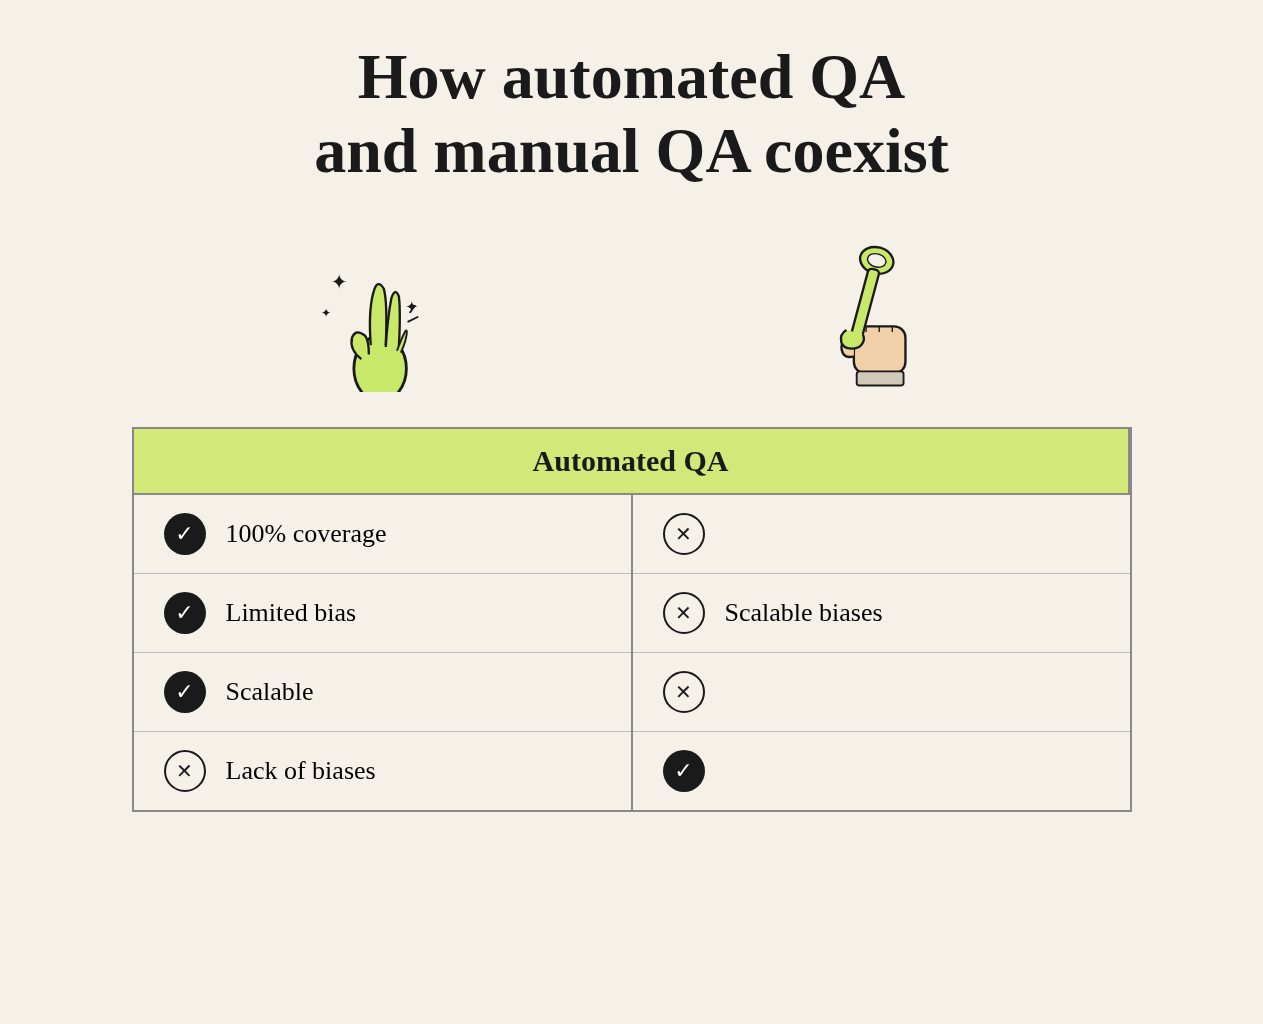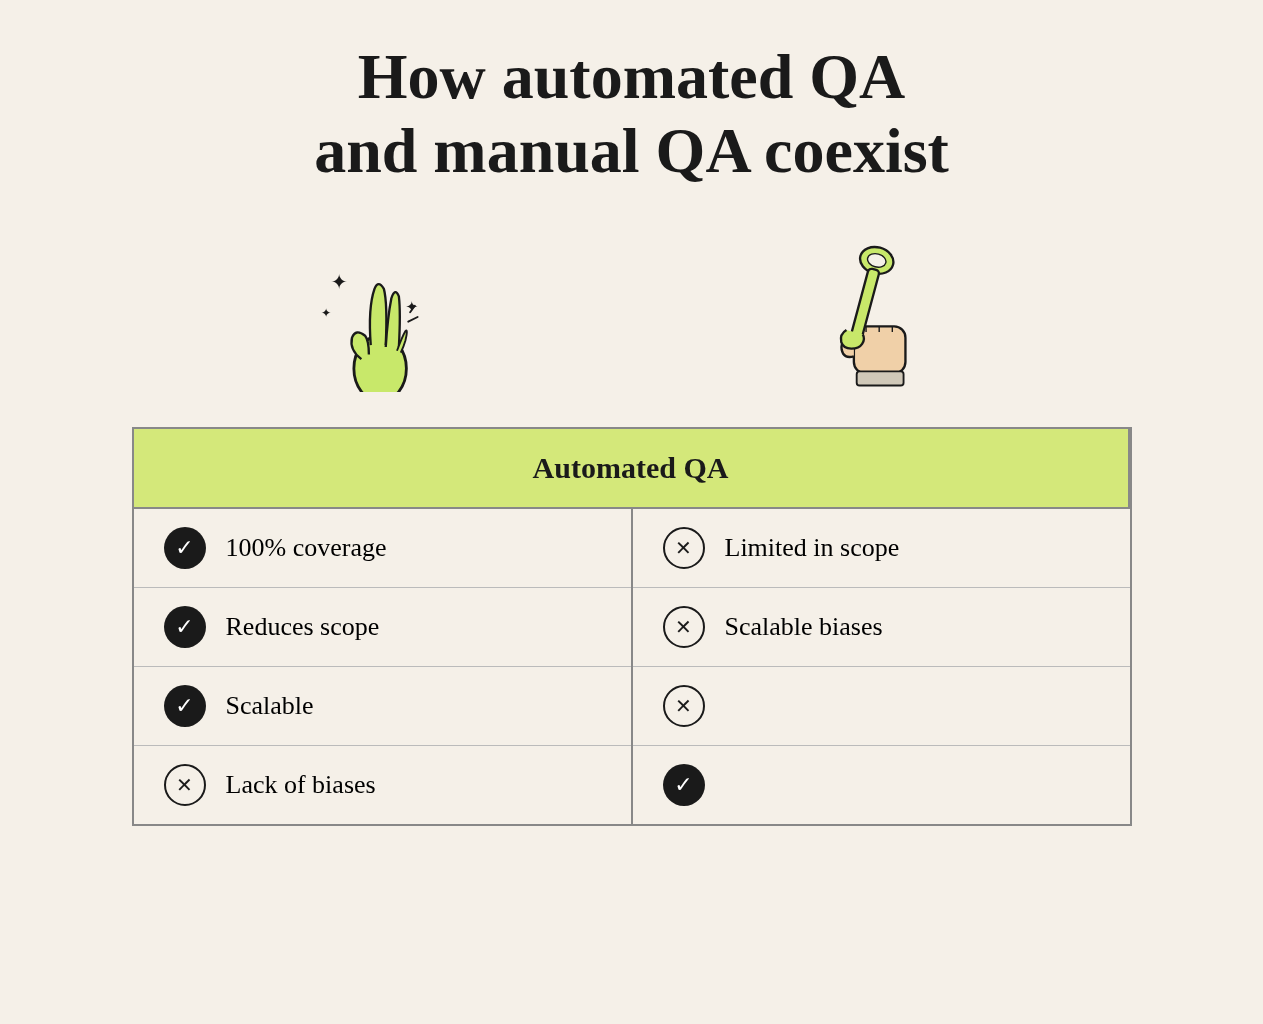--- a/index.html
+++ b/index.html
@@ -106,21 +106,21 @@
 
     .header-row {
       display: flex;
       border-bottom: 2px solid #888;
     }
 
     .header-cell {
       flex: 1;
       background-color: #d4e87a;
       text-align: center;
-      padding: 22px 20px;
+      padding: 15px 20px;
       font-size: 30px;
       font-weight: 800;
       color: #1a1a1a;
       font-family: Georgia, 'Times New Roman', serif;
     }
 
     .header-cell:first-child {
       border-right: 2px solid #888;
     }
 
@@ -212,40 +212,39 @@
 
     <div class="body-col">
 
       <div class="table-row-item">
         <div class="icon-check">✓</div>
         <span class="item-text">100% coverage</span>
       </div>
 
       <div class="table-row-item">
         <div class="icon-check">✓</div>
-        <span class="item-text">Reduces scope</span>
+        <span class="item-text">Limited bias</span>
       </div>
 
       <div class="table-row-item">
         <div class="icon-check">✓</div>
         <span class="item-text">Scalable</span>
       </div>
 
       <div class="table-row-item">
         <div class="icon-x">✕</div>
         <span class="item-text">Lack of biases</span>
       </div>
 
     </div>
 
     <div class="body-col">
 
       <div class="table-row-item">
         <div class="icon-x">✕</div>
-        <span class="item-text">Limited in scope</span>
       </div>
 
       <div class="table-row-item">
         <div class="icon-x">✕</div>
         <span class="item-text">Scalable biases</span>
       </div>
 
       <div class="table-row-item">
         <div class="icon-x">✕</div>
       </div>

